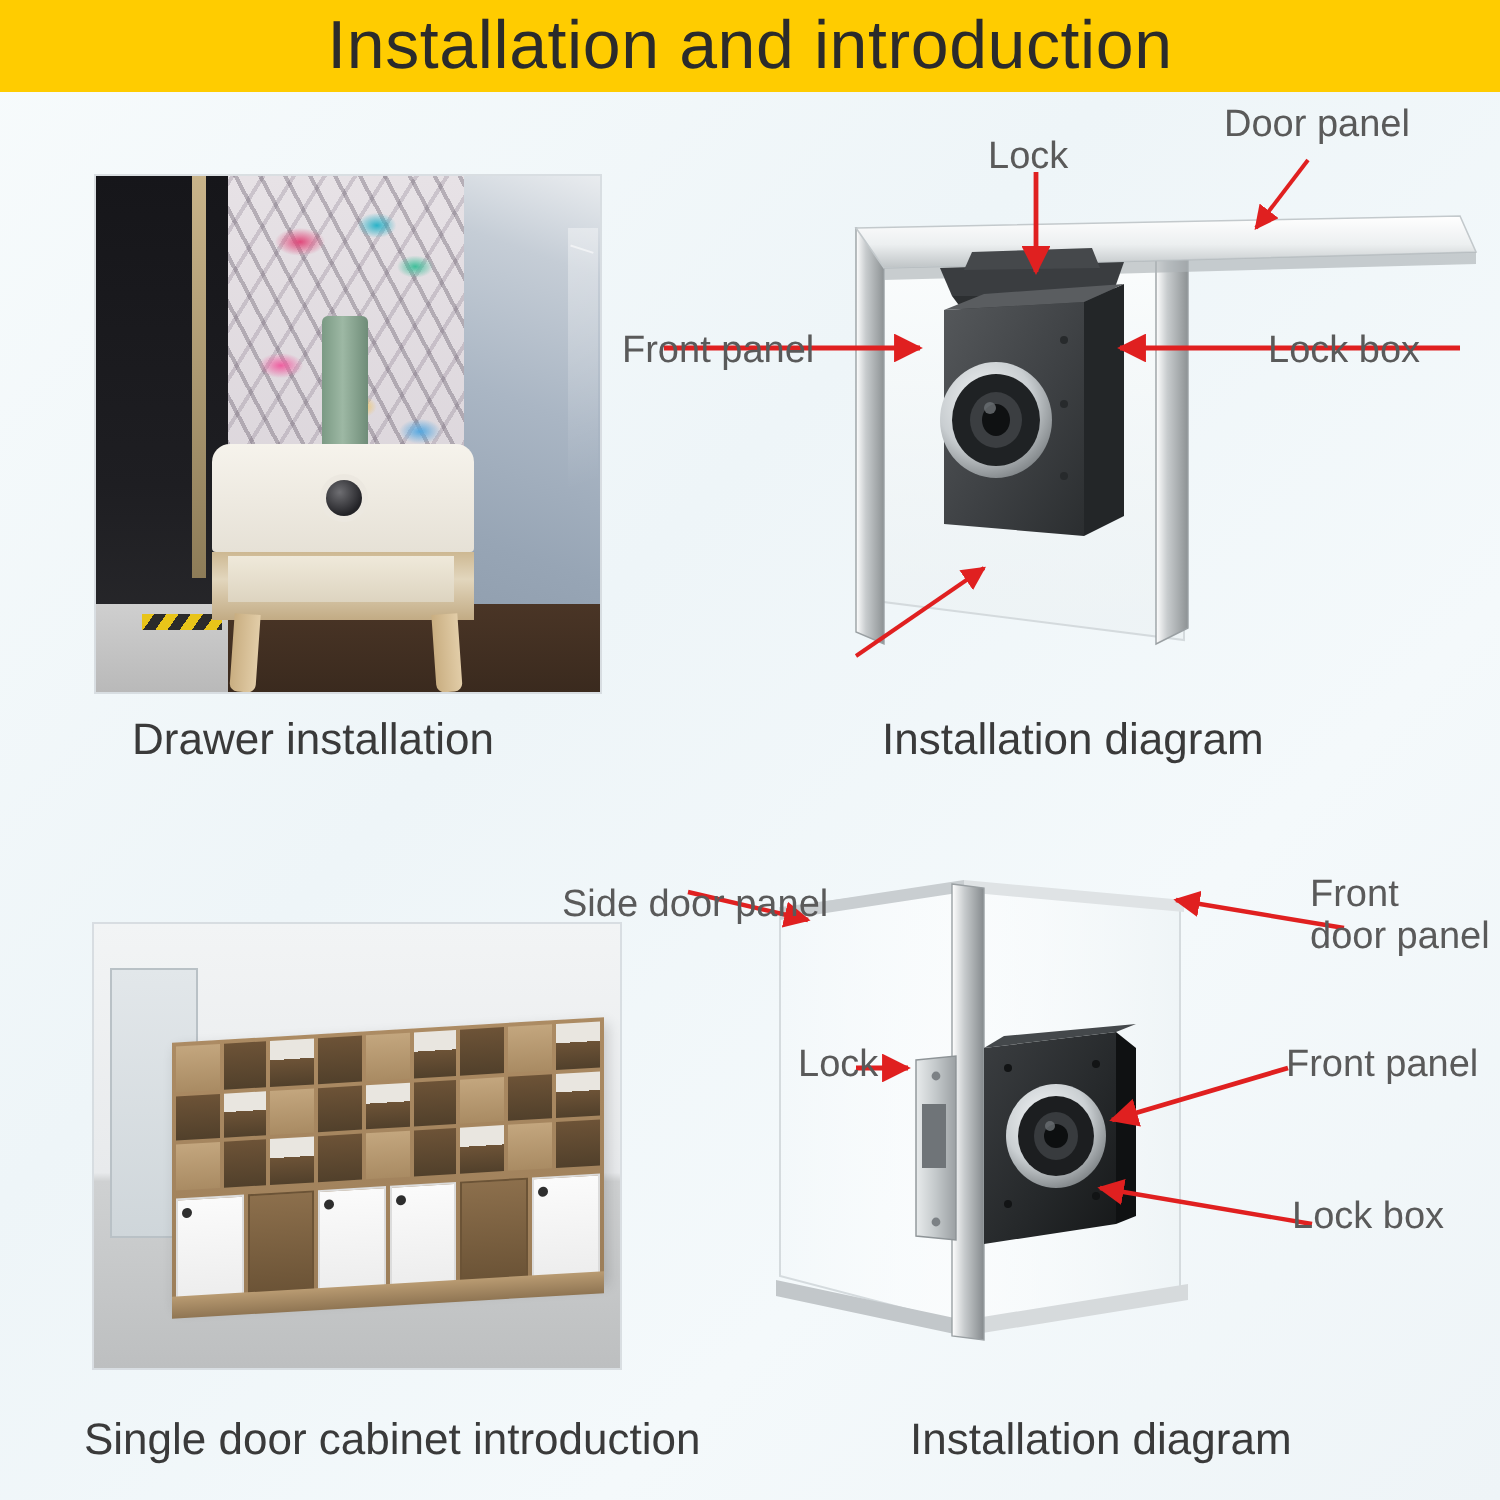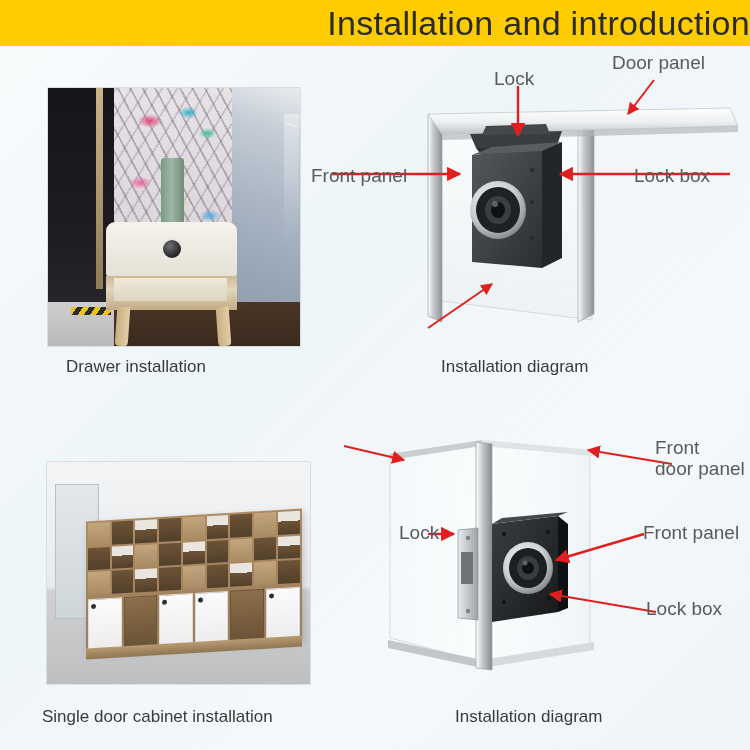--- a/index.html
+++ b/index.html
@@ -23,21 +23,21 @@
 
   
   .banner {
     position: absolute;
     left: 0; top: 0;
     width: 750px;
     height: 46px;
     background: #FFCC00;
     display: flex;
     align-items: center;
-    justify-content: flex-end;
+    justify-content: center;
   }
   .banner-title {
     font-size: 34px;
     color: #2b2b2b;
     letter-spacing: 0.3px;
     line-height: 1;
     white-space: nowrap;
   }
 
   
@@ -154,21 +154,21 @@
   
   #lbl-side-door-panel { left: 281px; top: 442px; }
   #lbl-front-door-2    { left: 655px; top: 437px; }
   #lbl-lock-bottom     { left: 399px; top: 522px; }
   #lbl-front-panel-2   { left: 643px; top: 522px; }
   #lbl-lock-box-2      { left: 646px; top: 598px; }
 
   
   .caption {
     position: absolute;
-    font-size: 17px;
+    font-size: 22px;
     color: #3a3a3a;
     white-space: nowrap;
   }
   #cap-drawer   { left: 66px;  top: 357px; }
   #cap-install1 { left: 441px; top: 357px; }
   #cap-cabinet  { left: 42px;  top: 707px; }
   #cap-install2 { left: 455px; top: 707px; }
 </style>
 </head>
 <body>
@@ -312,21 +312,21 @@
         <div class="cb-door"></div>
         <div class="cb-door open"></div>
         <div class="cb-door"></div>
         <div class="cb-door"></div>
         <div class="cb-door open"></div>
         <div class="cb-door"></div>
       </div>
     </div>
     <div class="cb-plinth"></div>
   </div>
-  <div class="caption" id="cap-cabinet">Single door cabinet installation</div>
+  <div class="caption" id="cap-cabinet">Single door cabinet introduction</div>
 
   <div class="diagram" id="diagram-bottom">
     <svg viewBox="0 0 450 290" xmlns="http://www.w3.org/2000/svg">
       <defs>
         <linearGradient id="postG" x1="0" y1="0" x2="1" y2="0">
           <stop offset="0%" stop-color="#ffffff"></stop>
           <stop offset="40%" stop-color="#c6cacc"></stop>
           <stop offset="100%" stop-color="#858a8d"></stop>
         </linearGradient>
         <linearGradient id="glassL" x1="0" y1="0" x2="1" y2="0">
@@ -386,20 +386,21 @@
       <ellipse cx="225" cy="151" rx="2.5" ry="2.5" fill="#6b7074" opacity="0.8"></ellipse>
 
       <line x1="44" y1="34" x2="104" y2="48" stroke="#e02020" stroke-width="2.2" marker-end="url(#ah)"></line>
       <line x1="372" y1="52" x2="288" y2="38" stroke="#e02020" stroke-width="2.2" marker-end="url(#ah)"></line>
       <line x1="128" y1="122" x2="154" y2="122" stroke="#e02020" stroke-width="2.4" marker-end="url(#ah)"></line>
       <line x1="344" y1="122" x2="256" y2="148" stroke="#e02020" stroke-width="2.4" marker-end="url(#ah)"></line>
       <line x1="356" y1="200" x2="250" y2="182" stroke="#e02020" stroke-width="2.2" marker-end="url(#ah)"></line>
     </svg>
   </div>
 
+  <div class="label" id="lbl-side-door-panel">Side door panel</div>
   <div class="label two-line" id="lbl-front-door-2">
     <div>Front</div>
     <div>door panel</div>
   </div>
   <div class="label" id="lbl-lock-bottom">Lock</div>
   <div class="label" id="lbl-front-panel-2">Front panel</div>
   <div class="label" id="lbl-lock-box-2">Lock box</div>
 
   <div class="caption" id="cap-install2">Installation diagram</div>
 

